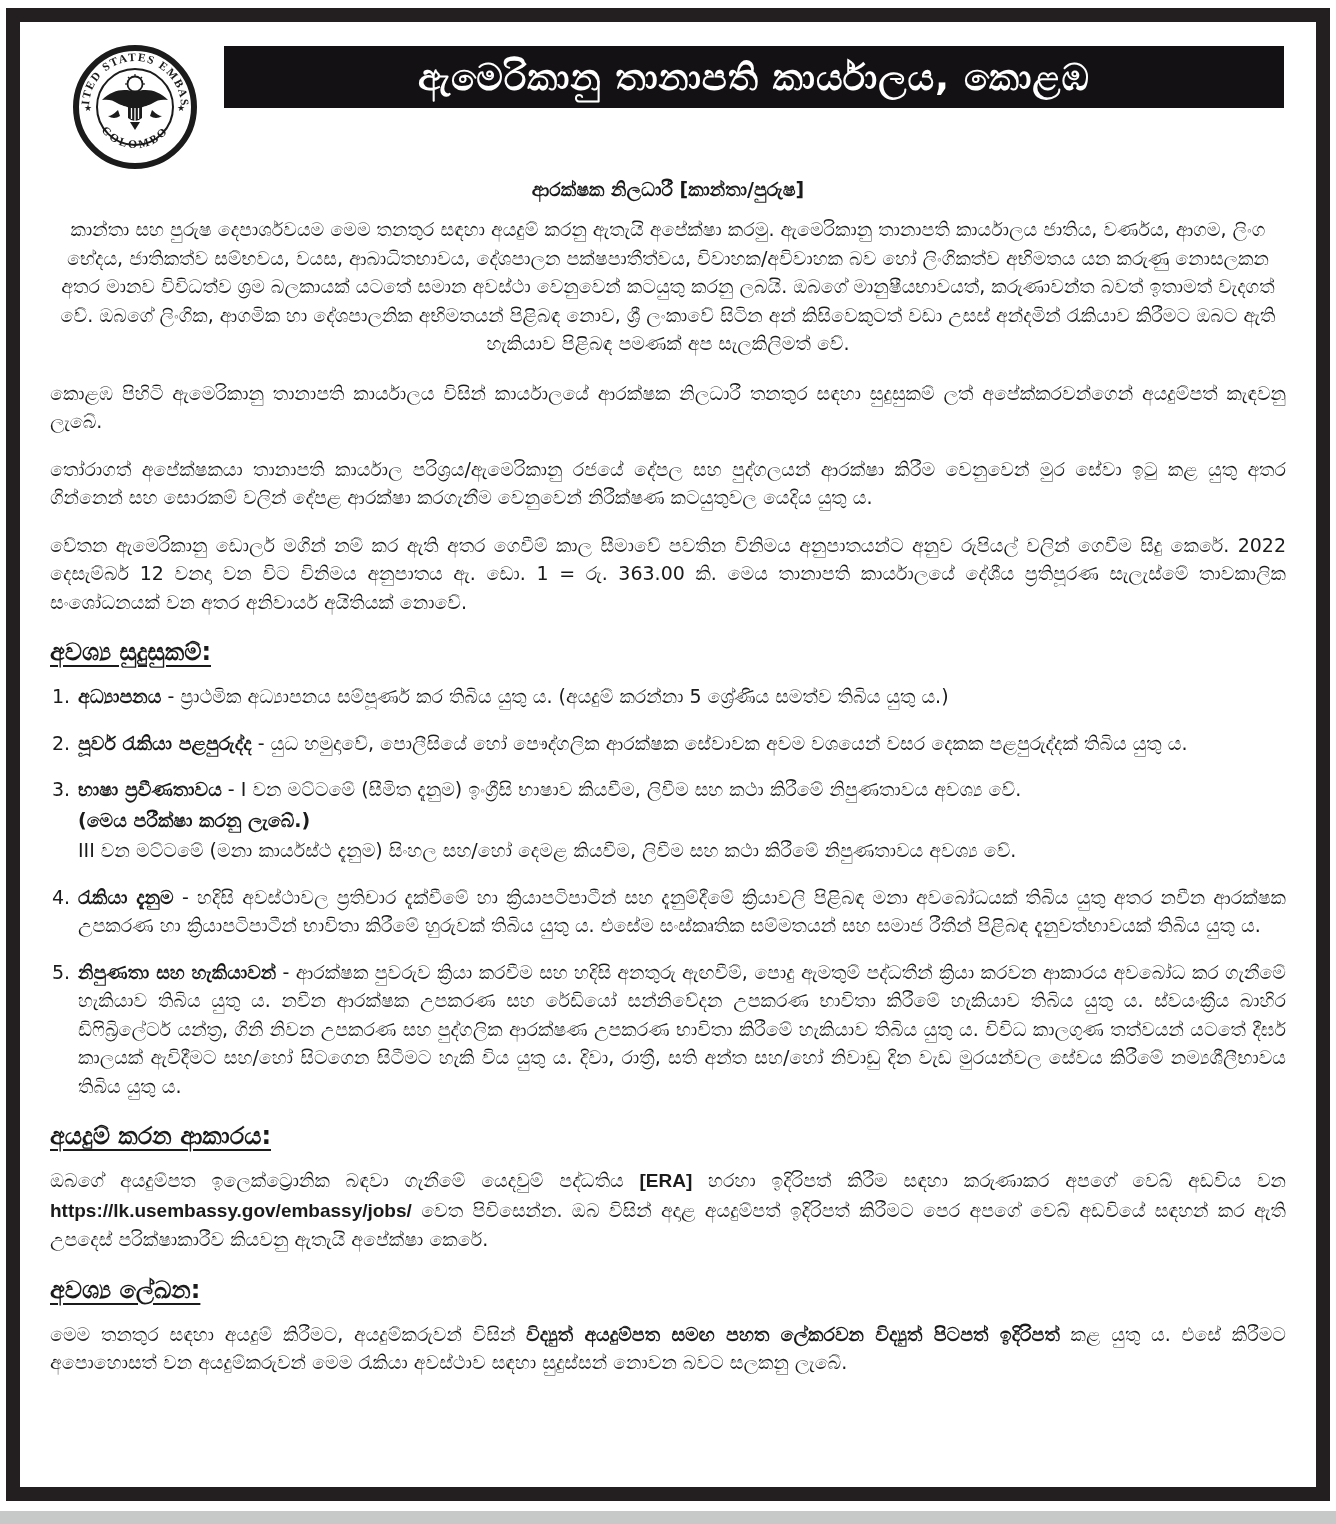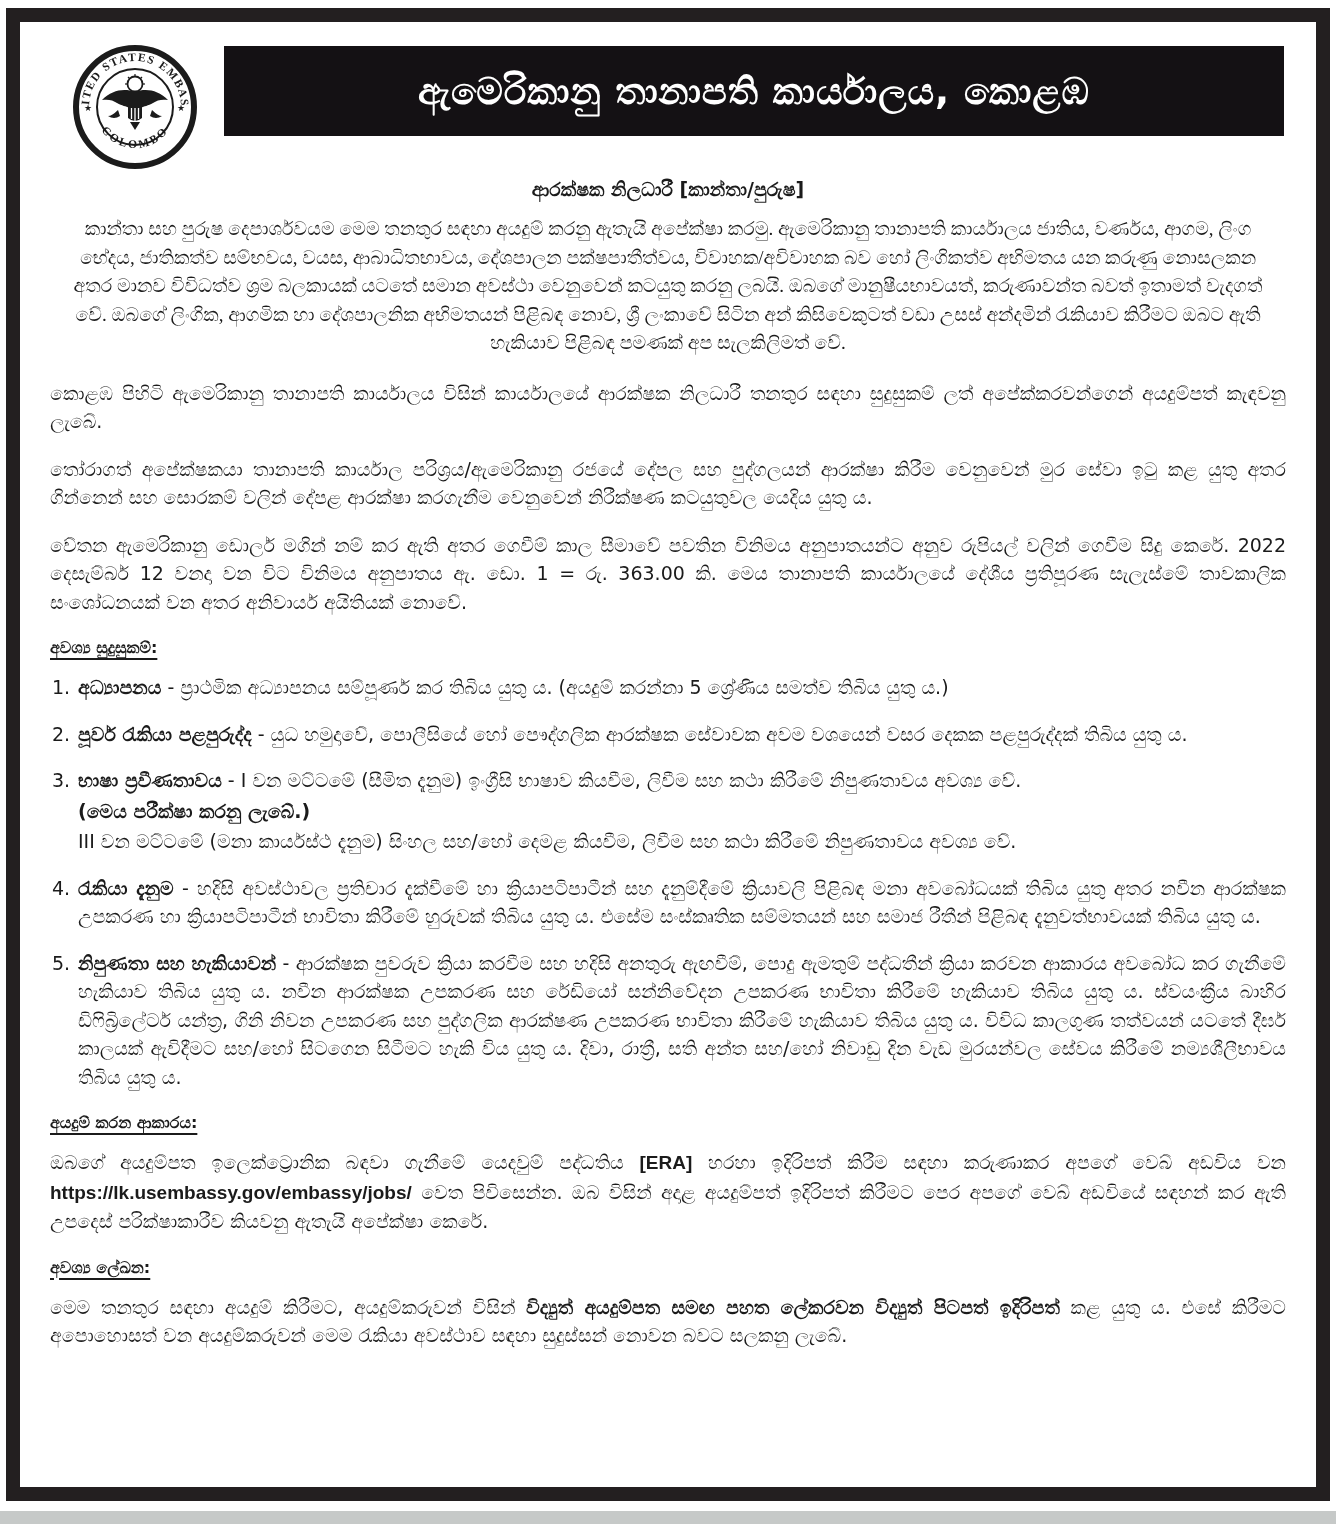--- a/index.html
+++ b/index.html
@@ -6,31 +6,31 @@
   html,body { width:1336px; height:1524px; background:#ffffff;
     font-family:"DejaVu Sans","Liberation Sans",sans-serif; color:#1b1b1b; }
   .outer-strip { position:absolute; left:0; bottom:0; width:1336px; height:13px;
     background:#c6c9c8; }
   .doc-frame { position:absolute; left:6px; top:8px; right:6px; bottom:23px;
     border:14px solid #231f20; background:#ffffff; padding:18px 30px 8px 30px;
     overflow:hidden; }
   
   .header-row { display:flex; align-items:flex-start; gap:26px; }
   .seal-wrap { width:126px; height:126px; flex:none; margin-left:22px; margin-top:4px; }
-  .title-bar { flex:1; background:#141114; height:90px; margin-top:6px; margin-right:2px;
+  .title-bar { flex:1; background:#141114; height:62px; margin-top:6px; margin-right:2px;
     display:flex; align-items:center; justify-content:center; }
   .title-bar .t { color:#ffffff; font-weight:bold; font-size:37px; letter-spacing:1px; }
   .subtitle { text-align:center; font-weight:bold; font-size:19px; margin:8px 0 14px; }
   
   .para { font-size:19px; line-height:1.5; text-align:justify; margin-bottom:19px; }
-  .center { text-align:center;font-family:Liberation Serif, serif; }
+  .center { text-align:center; }
   .intro { margin:0 10px 21px; }
   .bold { font-weight:bold; }
   .serif-bold { font-family:Liberation Sans, sans-serif; font-weight:bold; }
-  .section-heading { font-size:16px; font-weight:bold; text-decoration:underline;
+  .section-heading { font-size:24px; font-weight:bold; text-decoration:underline;
     text-underline-offset:5px; text-decoration-thickness:2px; margin:22px 0 16px; }
   
   .q-item { position:relative; padding-left:28px; font-size:19px; line-height:1.5;
     text-align:justify; margin-bottom:18px; }
   .q-num { position:absolute; left:2px; top:0; }
   .q-sub-bold { font-weight:bold; }
   .q-sub { margin-top:2px; }
   
   .bullet-list { list-style:none; margin:4px 0 10px 52px; }
   .bullet-list li { position:relative; padding-left:22px; font-size:19px;

